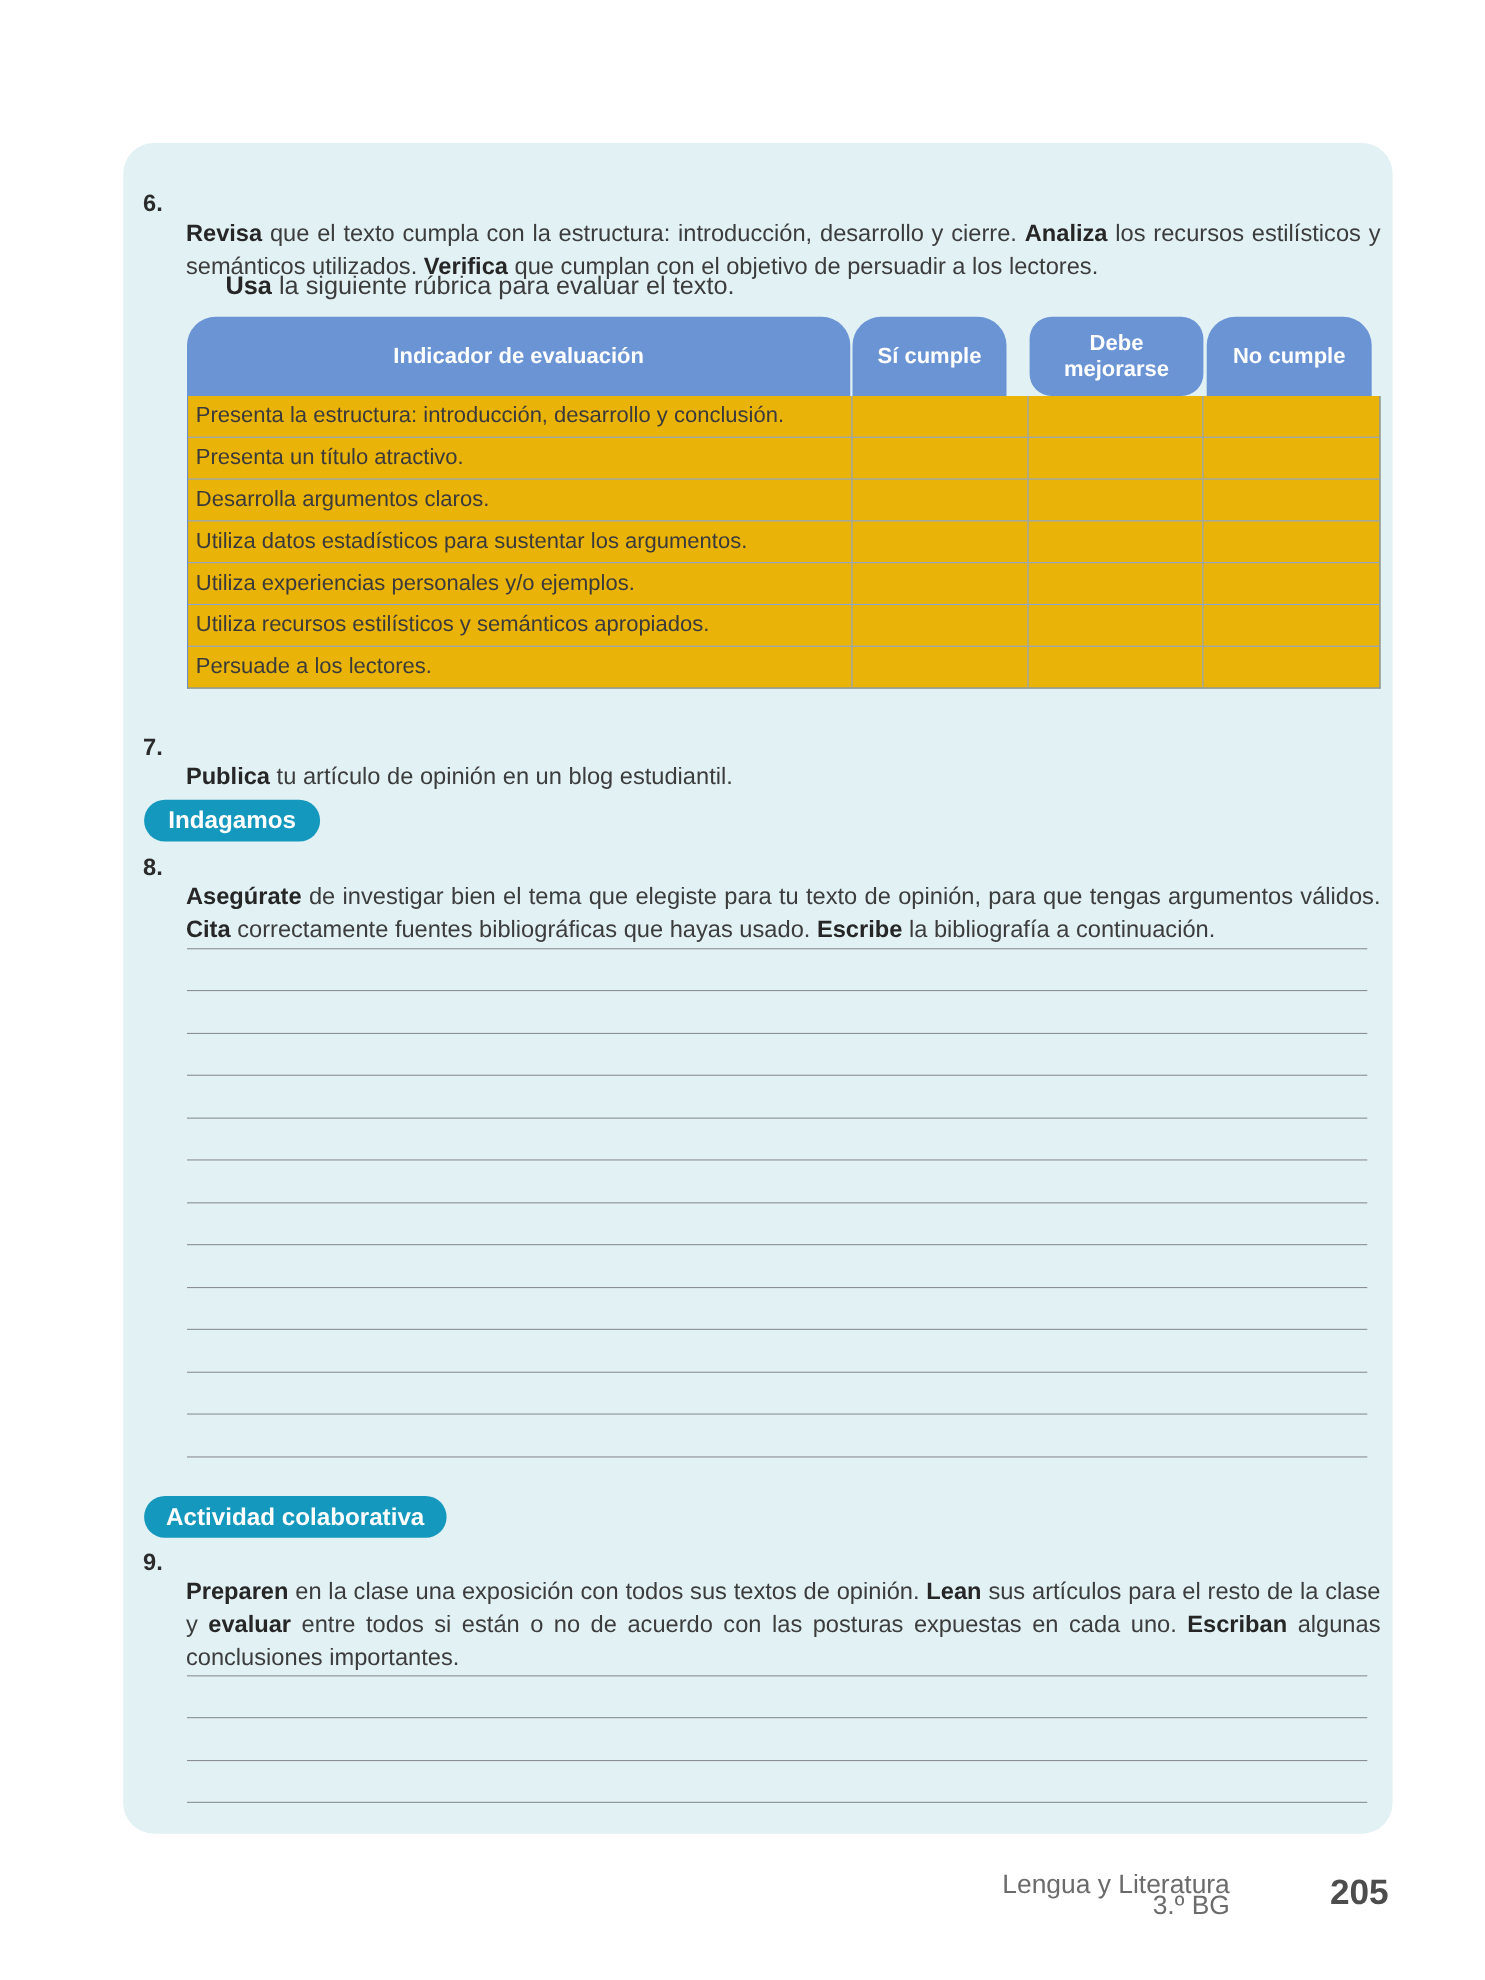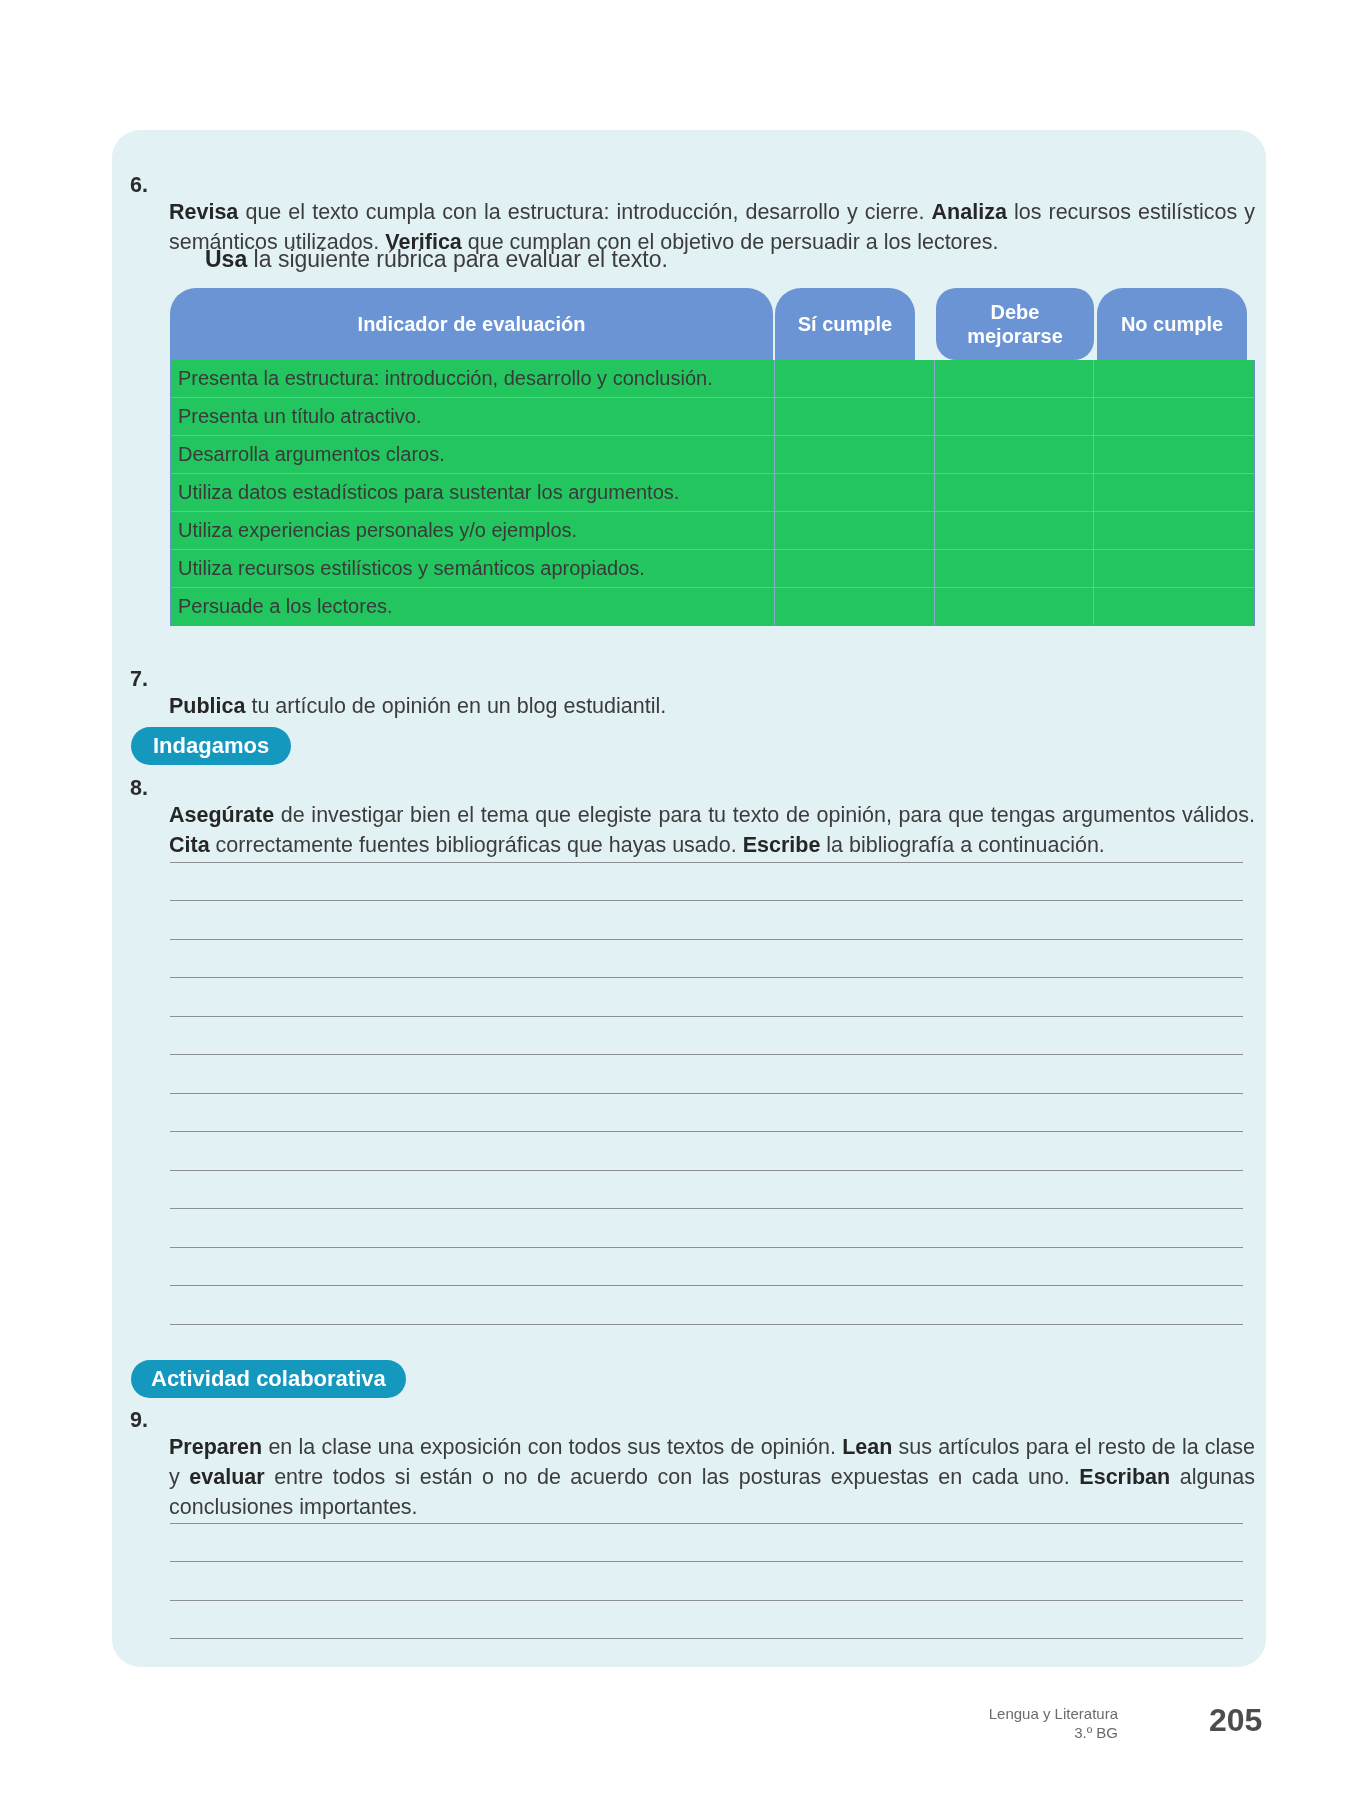--- a/index.html
+++ b/index.html
@@ -25,36 +25,36 @@
     .thead { position: relative; height: 72px; }
     .th {
       position: absolute; top: 0; height: 72px; background: #6b94d4; color: #ffffff;
       font-weight: bold; font-size: 20px; line-height: 24px; display: flex; align-items: center;
       justify-content: center; text-align: center; border-radius: 26px 26px 0 0;
     }
     .th.c0 { left: 0; width: 603px; text-align: right; }
     .th.c1 { left: 605px; width: 140px; }
     .th.c2 { left: 766px; width: 158px; border-radius: 20px; }
     .th.c3 { left: 927px; width: 150px; }
-    .tbody { border: 1px solid #6b8ec9; border-top: none; background: #22c55e; }
+    .tbody { border: 1px solid #6b8ec9; border-top: none; background: #eab308; }
     .tr { display: flex; height: 37px; border-top: 1px solid #8aa5d6; }
     .tr:first-child { border-top: none; }
     .td { box-sizing: border-box; border-left: 1px solid #8aa5d6; }
     .td:first-child { border-left: none; width: 604px; padding-left: 7px; font-size: 20px; line-height: 37px; color: #3a3a3a; white-space: nowrap; }
     .td.x { width: 160px; }
     .td.x:last-child { width: 161px; }
 
     .pill {
       position: absolute; left: 131px; height: 38px; border-radius: 19px; background: #1598bd;
       color: #ffffff; font-weight: bold; font-size: 22px; line-height: 38px; padding: 0 22px; box-sizing: border-box;
     }
     .lines { position: absolute; left: 170px; width: 1073px; }
     .line { position: absolute; left: 0; width: 100%; height: 0; border-top: 1.5px solid #8c8f92; }
 
-    .footer { position: absolute; right: 232px; top: 1704px; text-align: right; color: #6b6b6b; font-size: 15px; line-height: 19px; }
+    .footer { position: absolute; right: 232px; top: 1704px; text-align: right; color: #6b6b6b; font-size: 24px; line-height: 19px; }
     .pagenum { position: absolute; left: 1209px; top: 1702px; font-weight: bold; font-size: 32px; color: #4d4d4d; }
   </style>
 </head>
 <body>
 
 <div class="panel"></div>
 
 <div class="item" style="top:170px;">
   <span class="num">6.</span>
   <div class="body">

